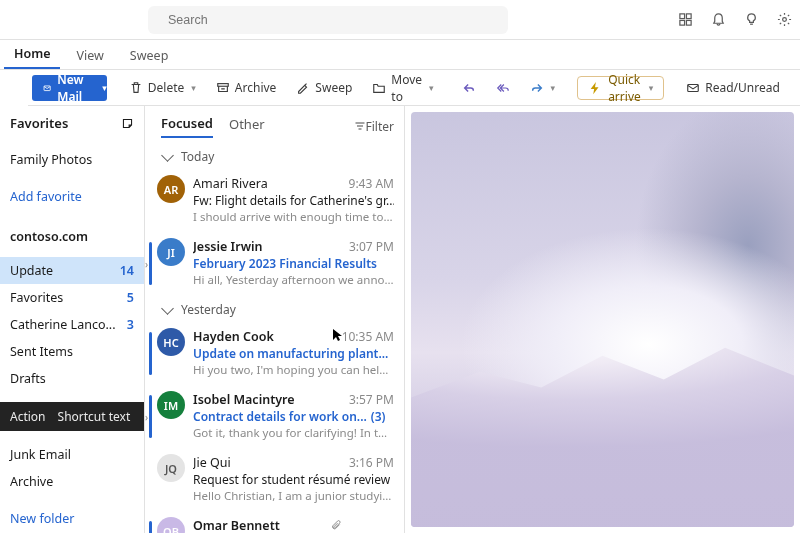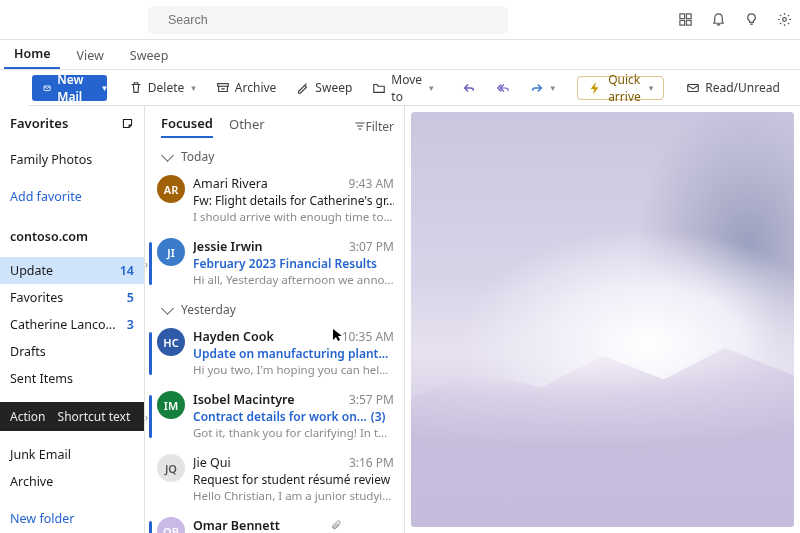--- a/index.html
+++ b/index.html
@@ -275,24 +275,24 @@
         </div>
         <div class="nav-item">
           <span>Favorites</span>
           <span class="count">5</span>
         </div>
         <div class="nav-item">
           <span>Catherine Lanco...</span>
           <span class="count">3</span>
         </div>
         <div class="nav-item">
+          <span>Sent Items</span>
+        </div>
+        <div class="nav-item">
           <span>Drafts</span>
-        </div>
-        <div class="nav-item">
-          <span>Sent Items</span>
         </div>
       </div>
     <div class="dark">
       <span>Action</span>
       <span>Shortcut text</span>
     </div>
     <div id="more-folders">
         <div class="nav-item">
           <span>Junk Email</span>
         </div>

